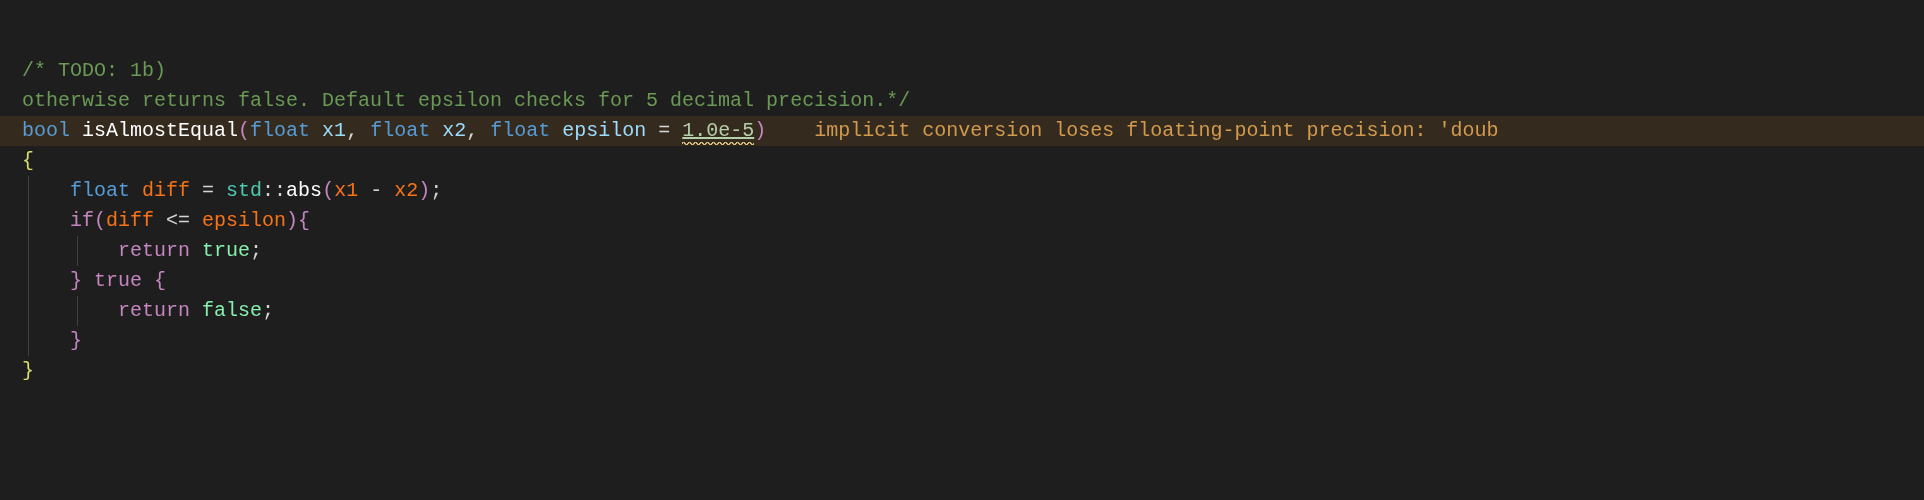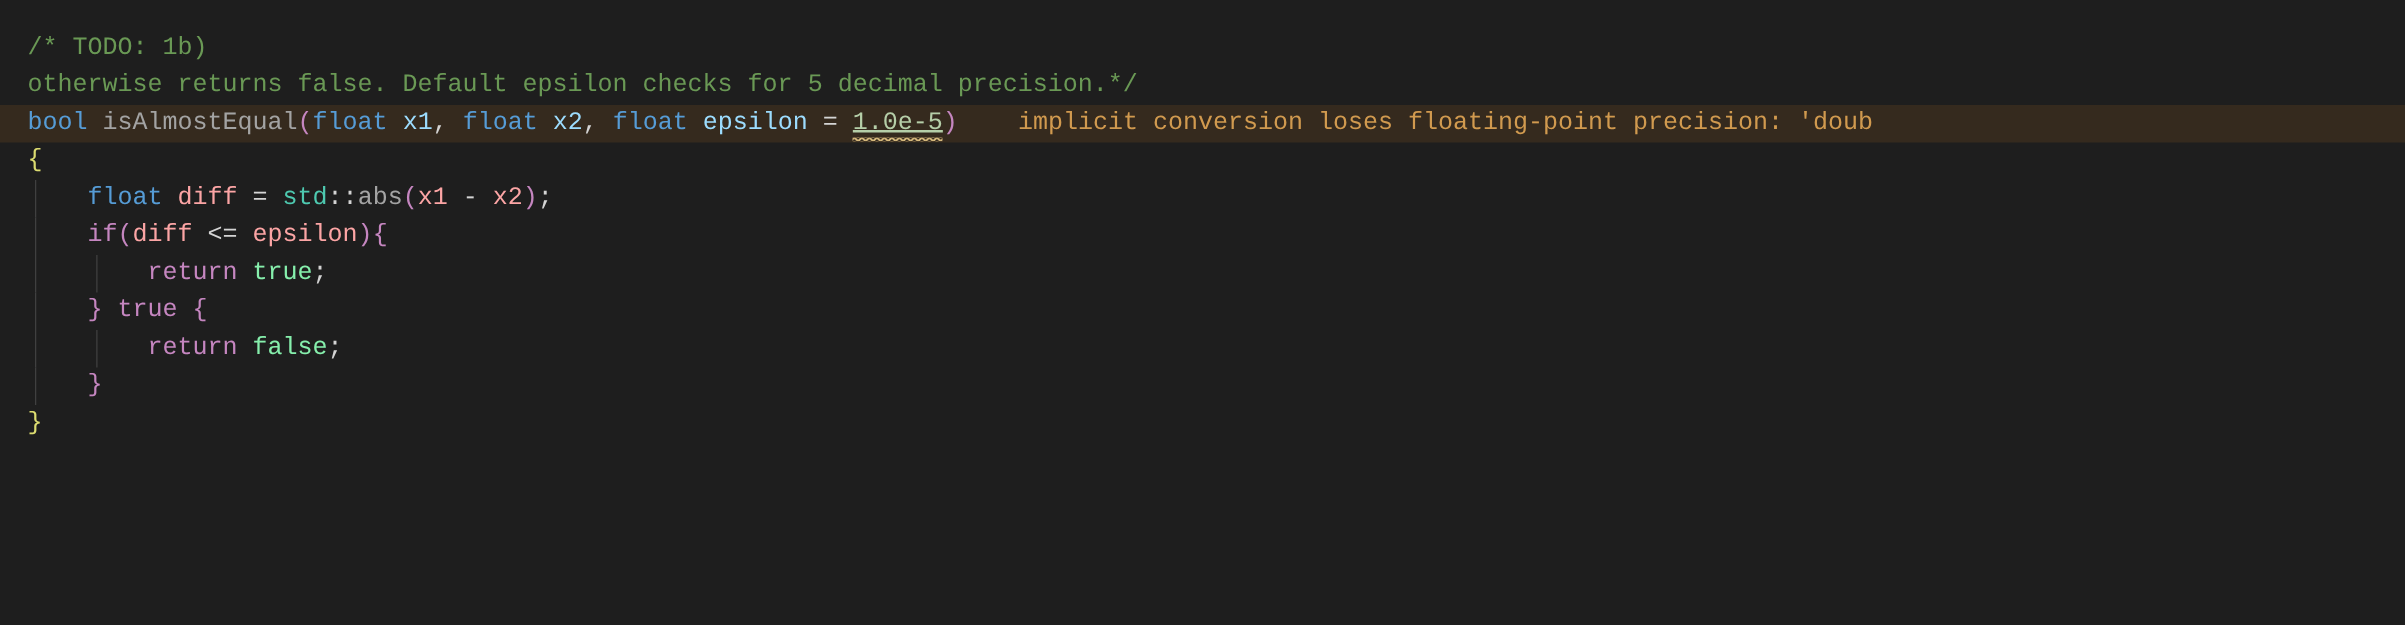--- a/index.html
+++ b/index.html
@@ -9,20 +9,21 @@
     font-family: "Consolas", "Menlo", "Courier New", monospace;
     font-size: 20px;
     color: #d4d4d4;
     width: 1924px;
     height: 500px;
     overflow: hidden;
   }
   .editor {
     padding: 24px 0 0 0;
     position: relative;
+    margin-top: 32px;
   }
   .line {
     white-space: pre;
     line-height: 30px;
     height: 30px;
     padding-left: 22px;
     position: relative;
   }
   .highlight-line {
     background: #352a1e;
@@ -45,26 +46,26 @@
     bottom: 0;
     width: 1px;
     background: #404040;
   }
   .g1 { left: 28px; }
   .g2 { left: 77px; }
 
   
   .c-comment   { color: #6a9955; }
   .c-type      { color: #569cd6; }
-  .c-func      { color: #a3a3a3; }
+  .c-func      { color: #ffffff; }
   .c-paren     { color: #c586c0; }
   .c-brace     { color: #dcdc70; }
   .c-brace2    { color: #c586c0; }
   .c-param     { color: #9cdcfe; }
-  .c-var       { color: #fca5a5; }
+  .c-var       { color: #f97316; }
   .c-op        { color: #d4d4d4; }
   .c-num       { color: #b5cea8; text-decoration: underline; }
   .c-keyword   { color: #c586c0; }
   .c-bool      { color: #86efac; }
   .c-ns        { color: #4ec9b0; }
   .c-warn      { color: #d19a4f; }
   .c-punc      { color: #d4d4d4; }
 
   .squiggle {
     position: relative;

